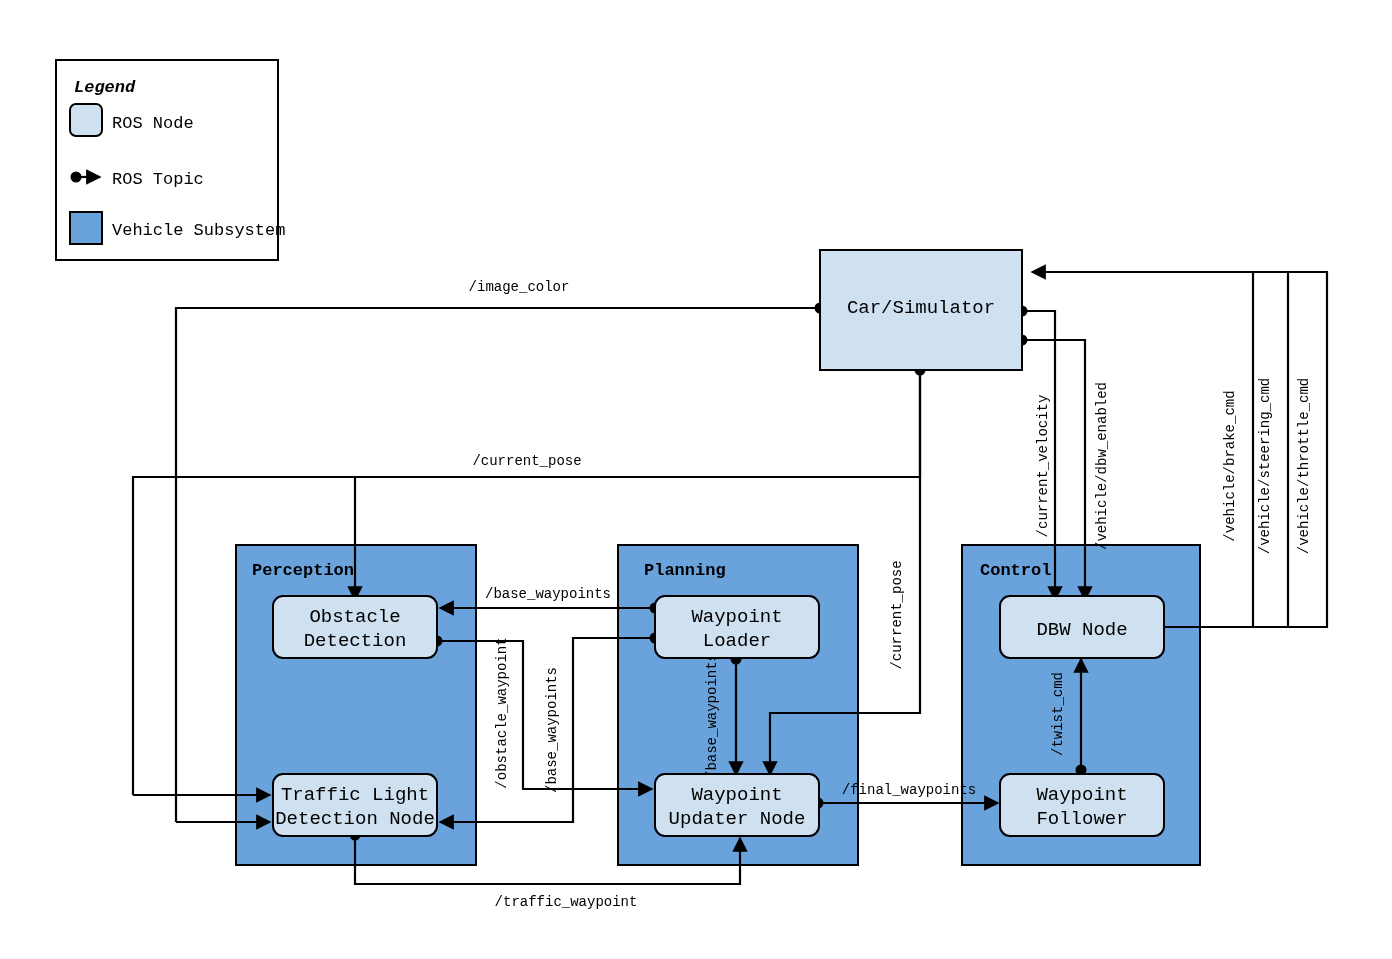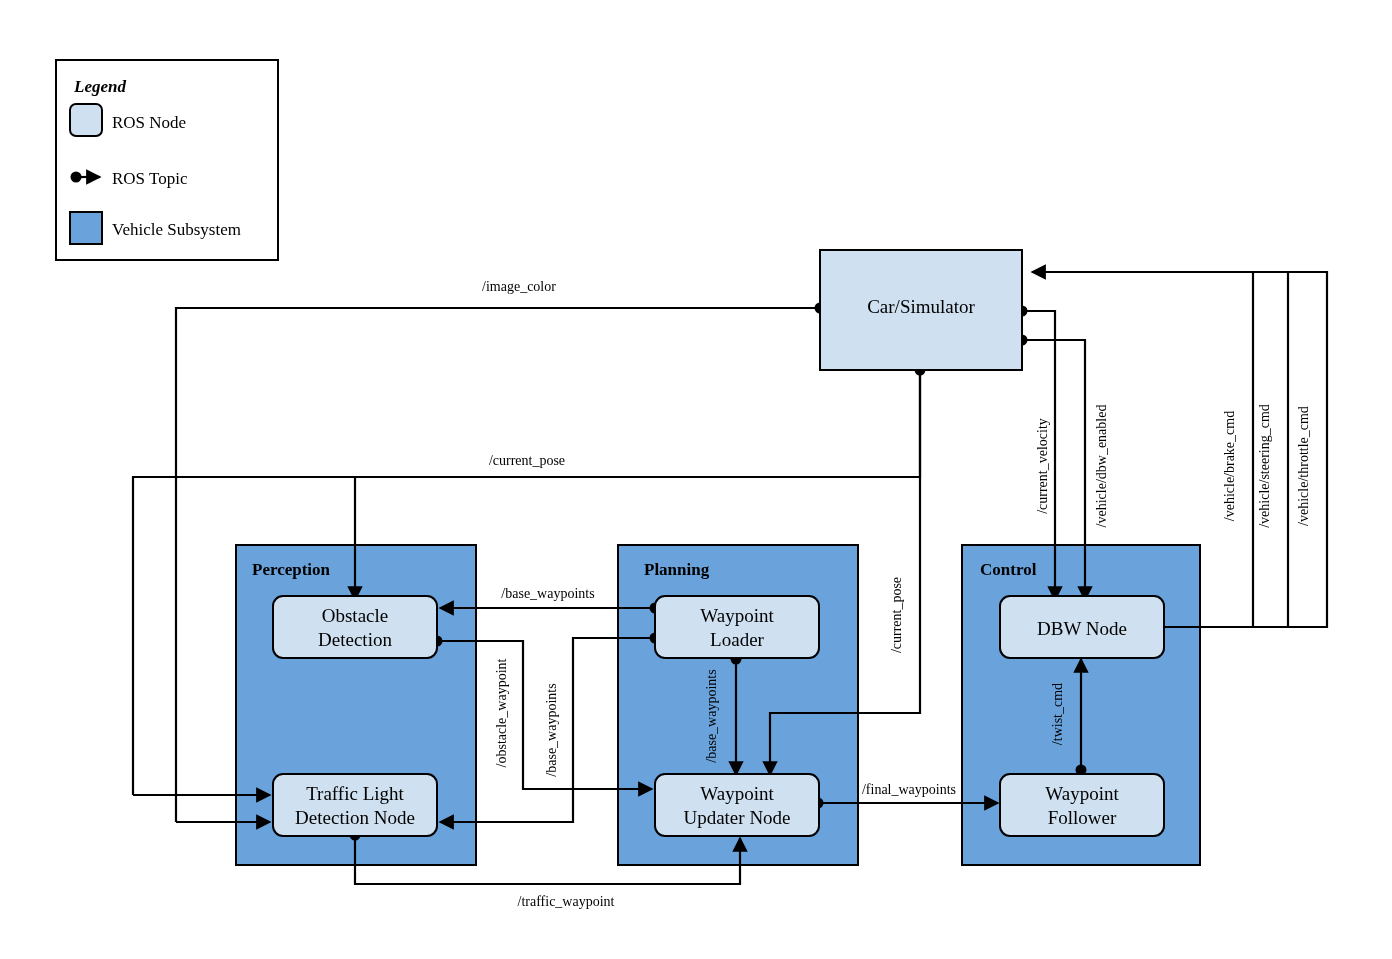--- a/index.html
+++ b/index.html
@@ -5,21 +5,21 @@
   html, body {
     margin: 0;
     padding: 0;
     background: #ffffff;
   }
   #canvas {
     position: relative;
     width: 1392px;
     height: 959px;
     background: #ffffff;
-    font-family: Liberation Serif, serif;
+    font-family: Liberation Mono, monospace;
   }
   svg#diagram {
     display: block;
     width: 1392px;
     height: 959px;
   }
   .node-box {
     fill: #cfe0f0;
     stroke: #000000;
     stroke-width: 2;

